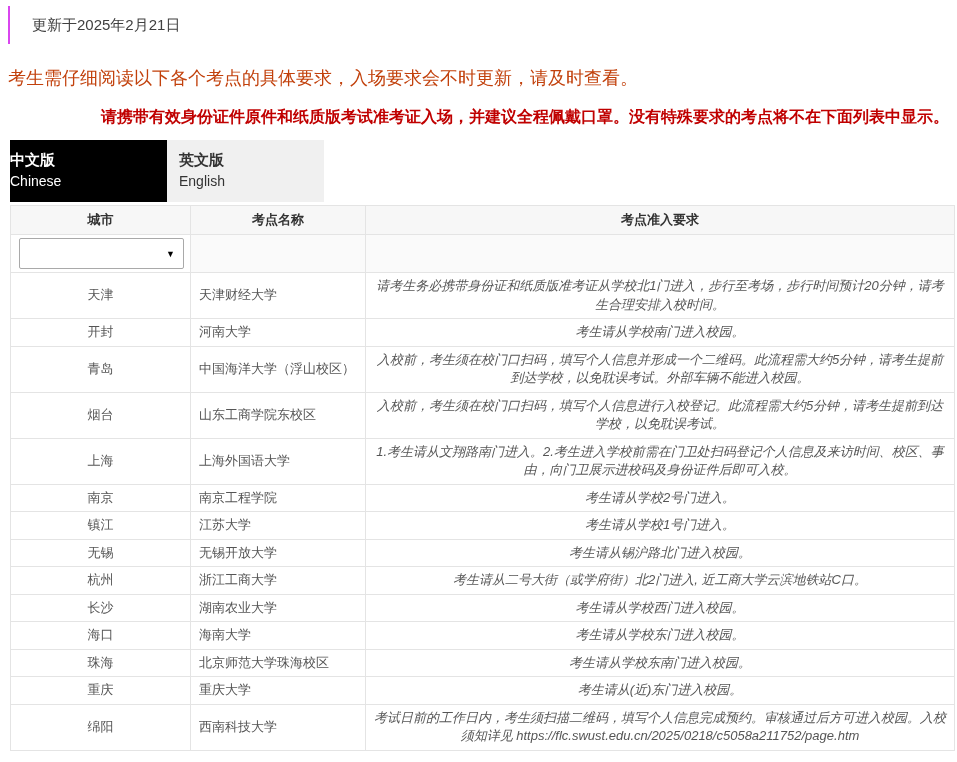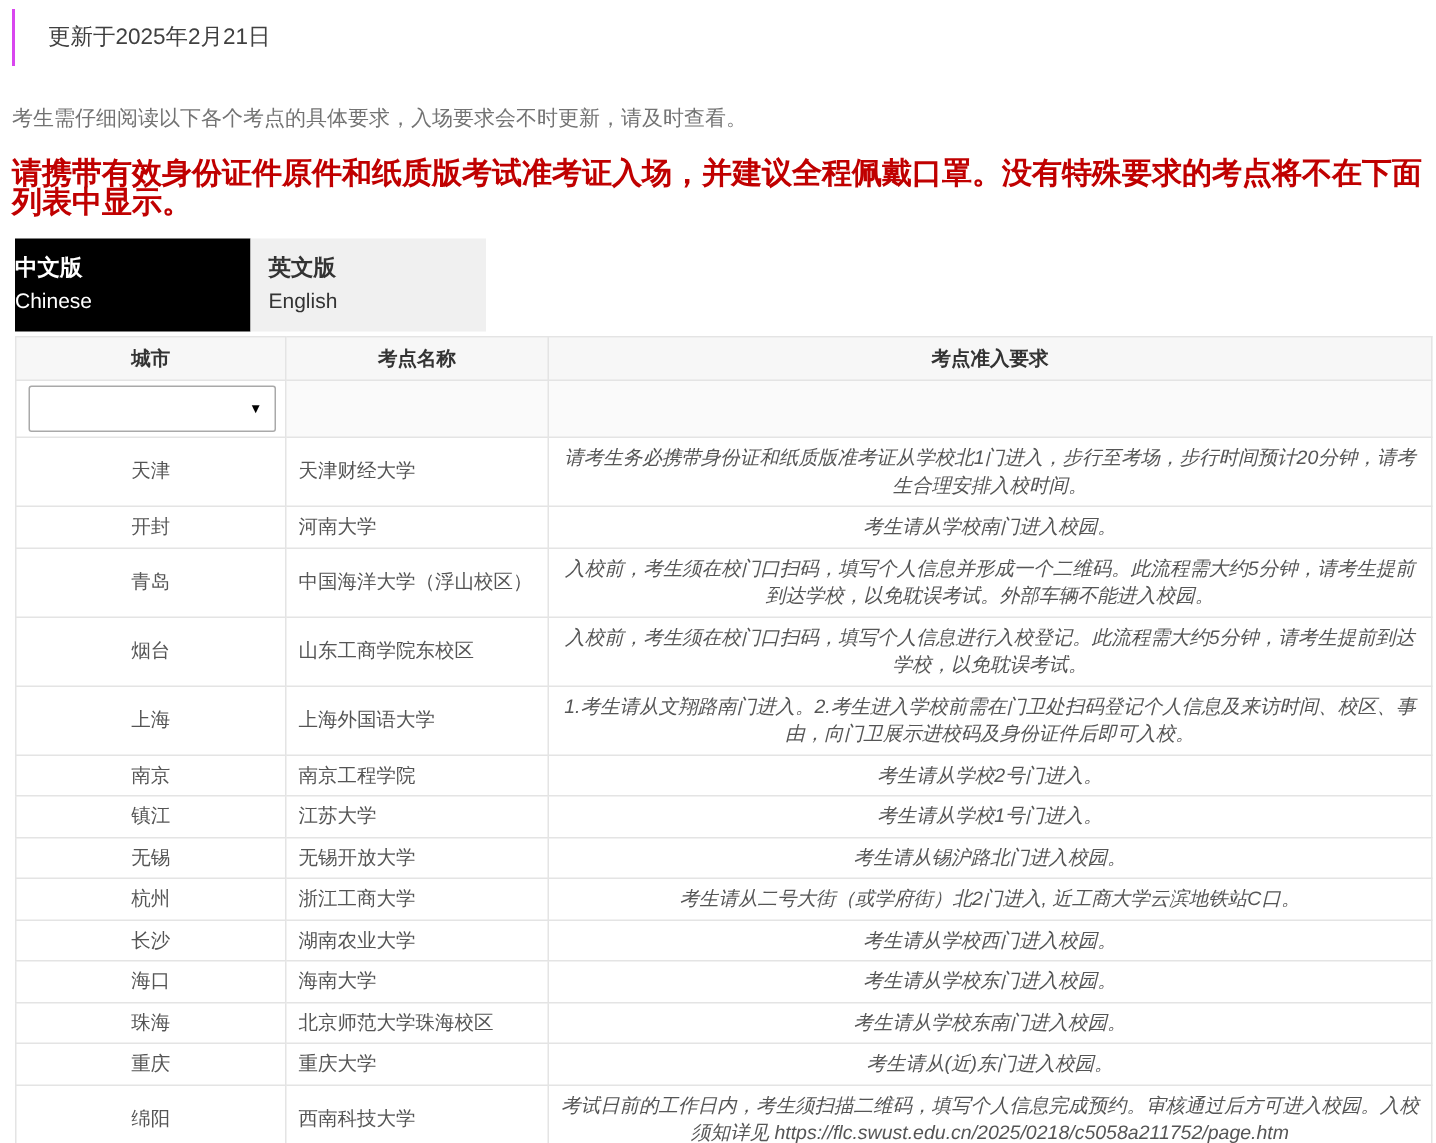--- a/index.html
+++ b/index.html
@@ -16,31 +16,32 @@
     margin: 6px 0 0 8px;
     border-left: 2px solid #d946ef;
     padding: 9px 0 9px 22px;
     font-size: 15px;
     color: #404040;
     line-height: 20px;
   }
 
   .intro {
     margin: 25px 8px 0 8px;
-    font-size: 14px;
-    color: #737373;
+    font-size: 18px;
+    color: #c2410c;
     line-height: 19px;
   }
 
   .notice {
     margin: 19px 8px 0 8px;
-    font-size: 20px;
+    font-size: 16px;
     font-weight: bold;
     color: #c00000;
     line-height: 19px;
+    text-align: right;
   }
 
   
   .tabs { display: flex; margin: 14px 0 0 10px; }
   .tab {
     width: 157px;
     text-align: left;
     padding: 9px 0 10px 0;
     cursor: pointer;
   }

